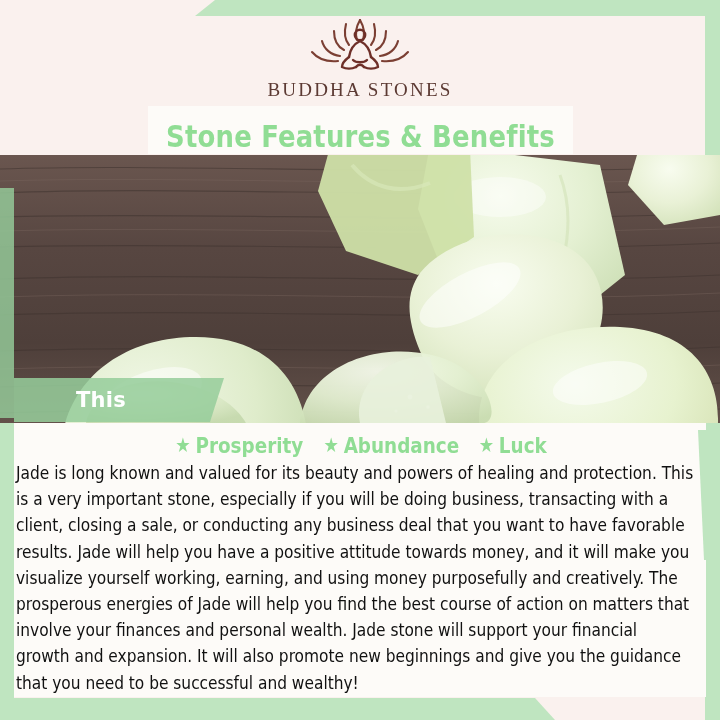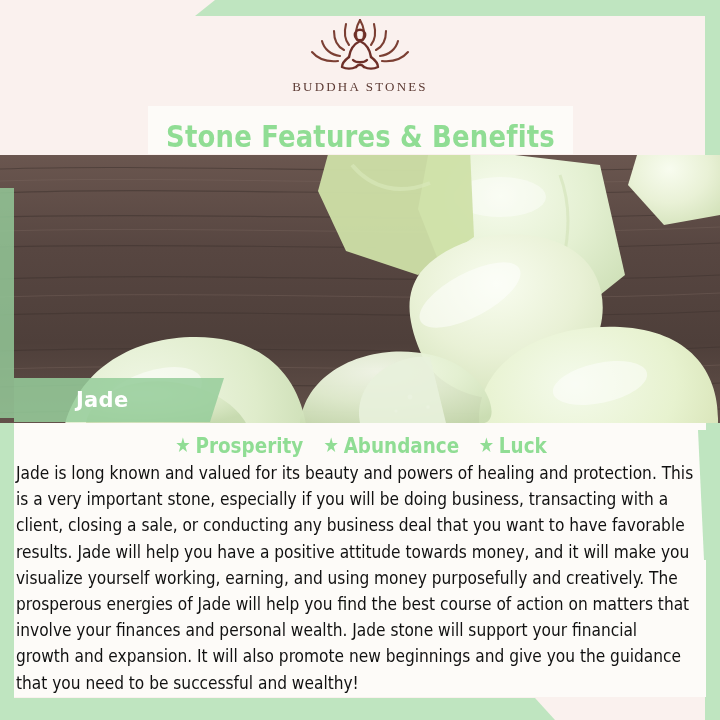--- a/index.html
+++ b/index.html
@@ -46,21 +46,21 @@
 
   
   .logo-wrap{
     position:absolute;top:14px;left:0;width:720px;height:92px;
     display:flex;flex-direction:column;align-items:center;justify-content:flex-start;
   }
   .logo-mark{width:128px;height:64px;display:block;}
   .logo-word{
     margin-top:1px;
     font-family:"Liberation Serif", serif;
-    font-size:13px;letter-spacing:2.2px;color:#5c3a33;
+    font-size:19px;letter-spacing:2.2px;color:#5c3a33;
     font-weight:400;
   }
 
   
   .title-band{
     position:absolute;top:106px;left:148px;width:425px;height:48px;
     background:#fdfbf8;
     display:flex;align-items:flex-end;justify-content:center;
   }
   .title-text{
@@ -232,21 +232,21 @@
 
       <path d="M86 268 C92 236,140 218,188 230 C232 240,246 268,246 268 Z" fill="url(#s1)" opacity="0.9"></path>
 
       <path d="M360 268 C352 228,392 198,430 202 L446 268 Z" fill="#e8f1dc" opacity="0.9"></path>
     </svg>
   </div>
 
   <div class="deco-left-photo-strip"></div>
 
   <div class="jade-band">
-    <span class="jade-text">Jade</span>
+    <span class="jade-text">This</span>
   </div>
 
   <div class="body-panel"></div>
   <div class="deco-text-right"></div>
 
   <div class="benefits">
     <span class="benefit">
       <span class="star">★</span>
       <span>Prosperity</span>
     </span>

